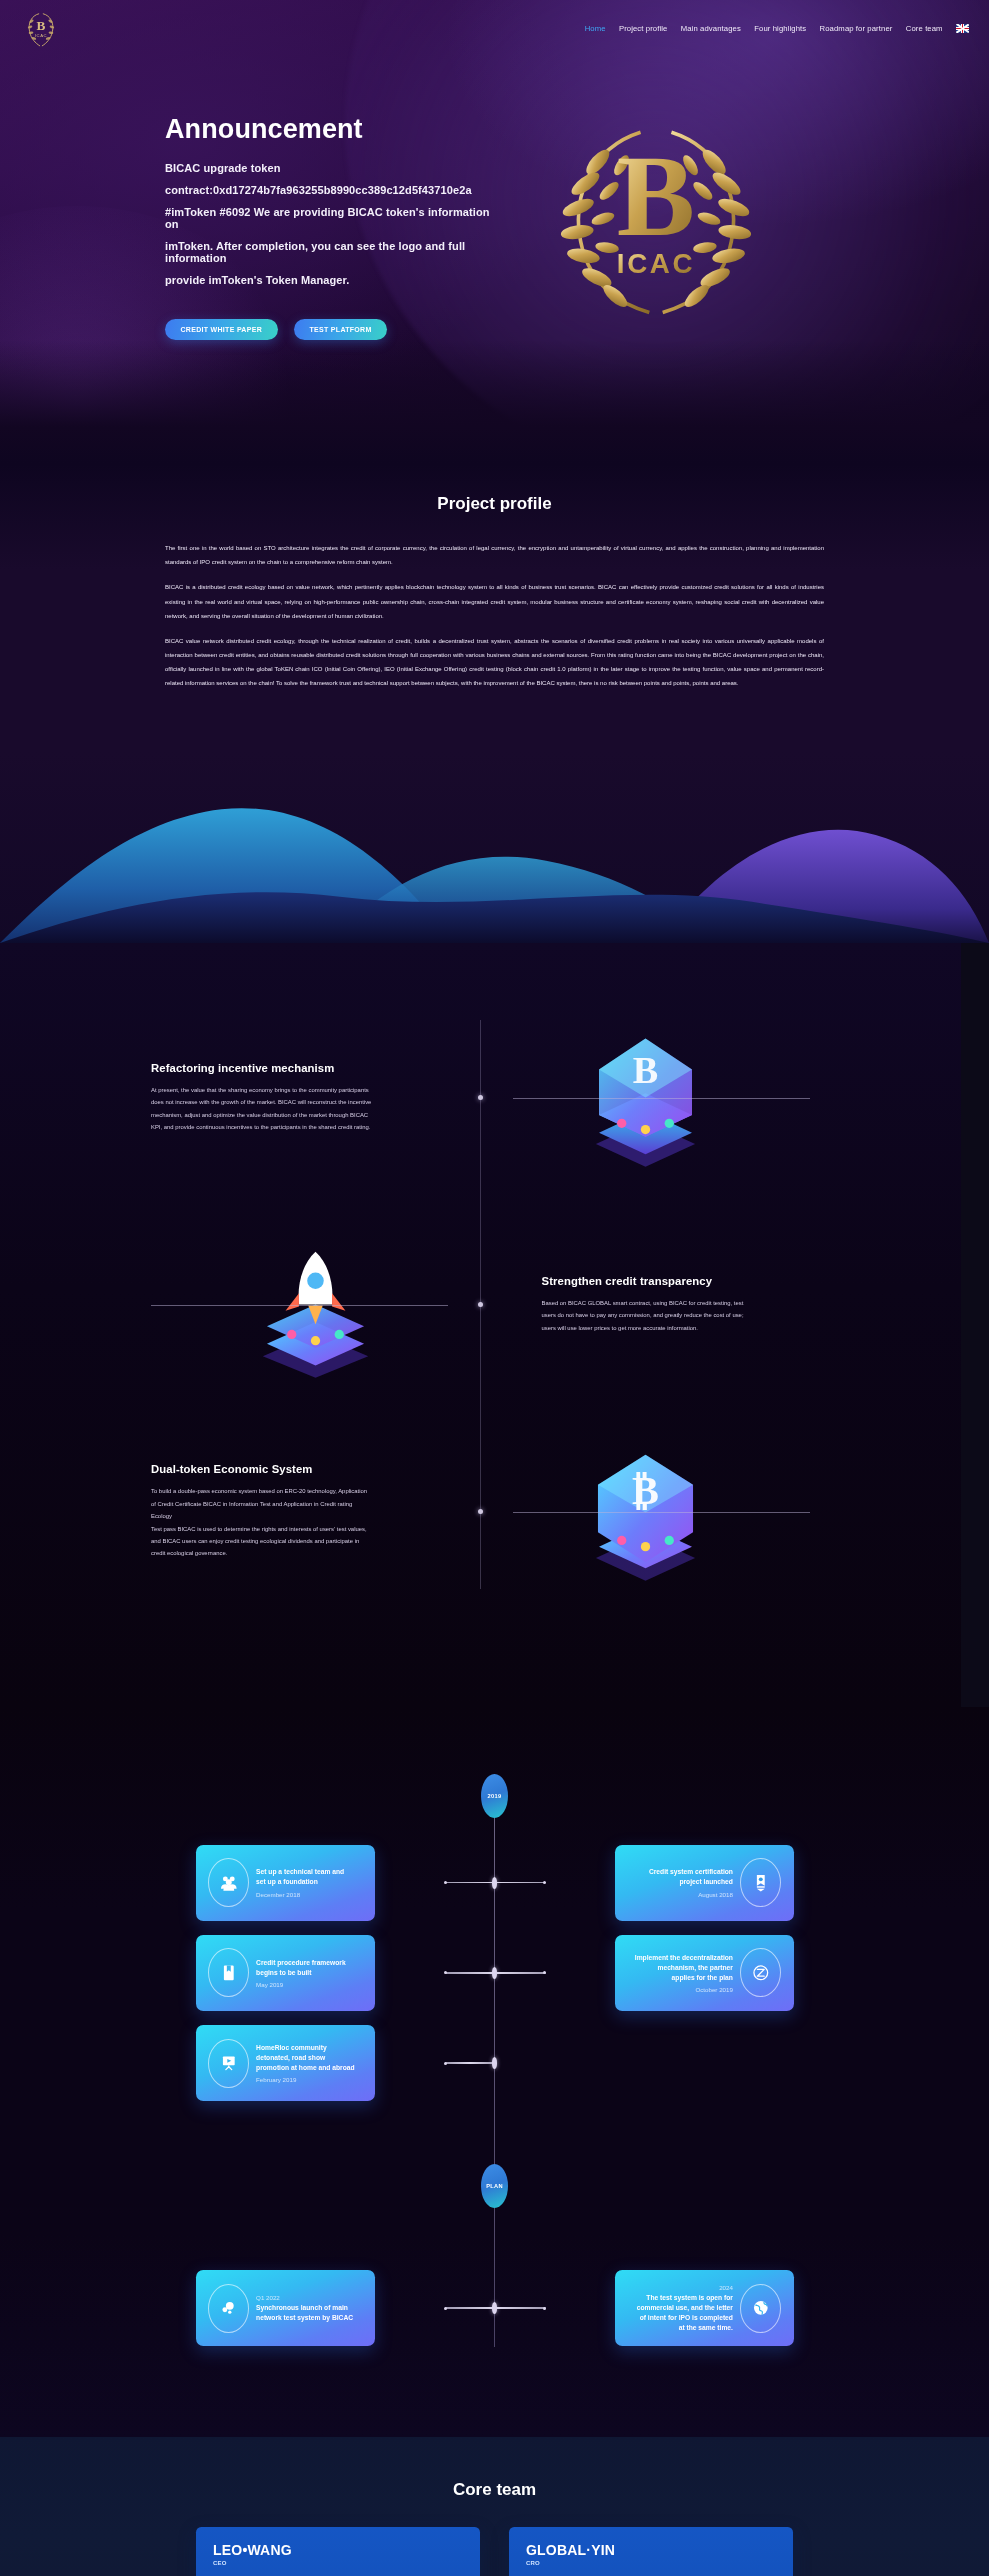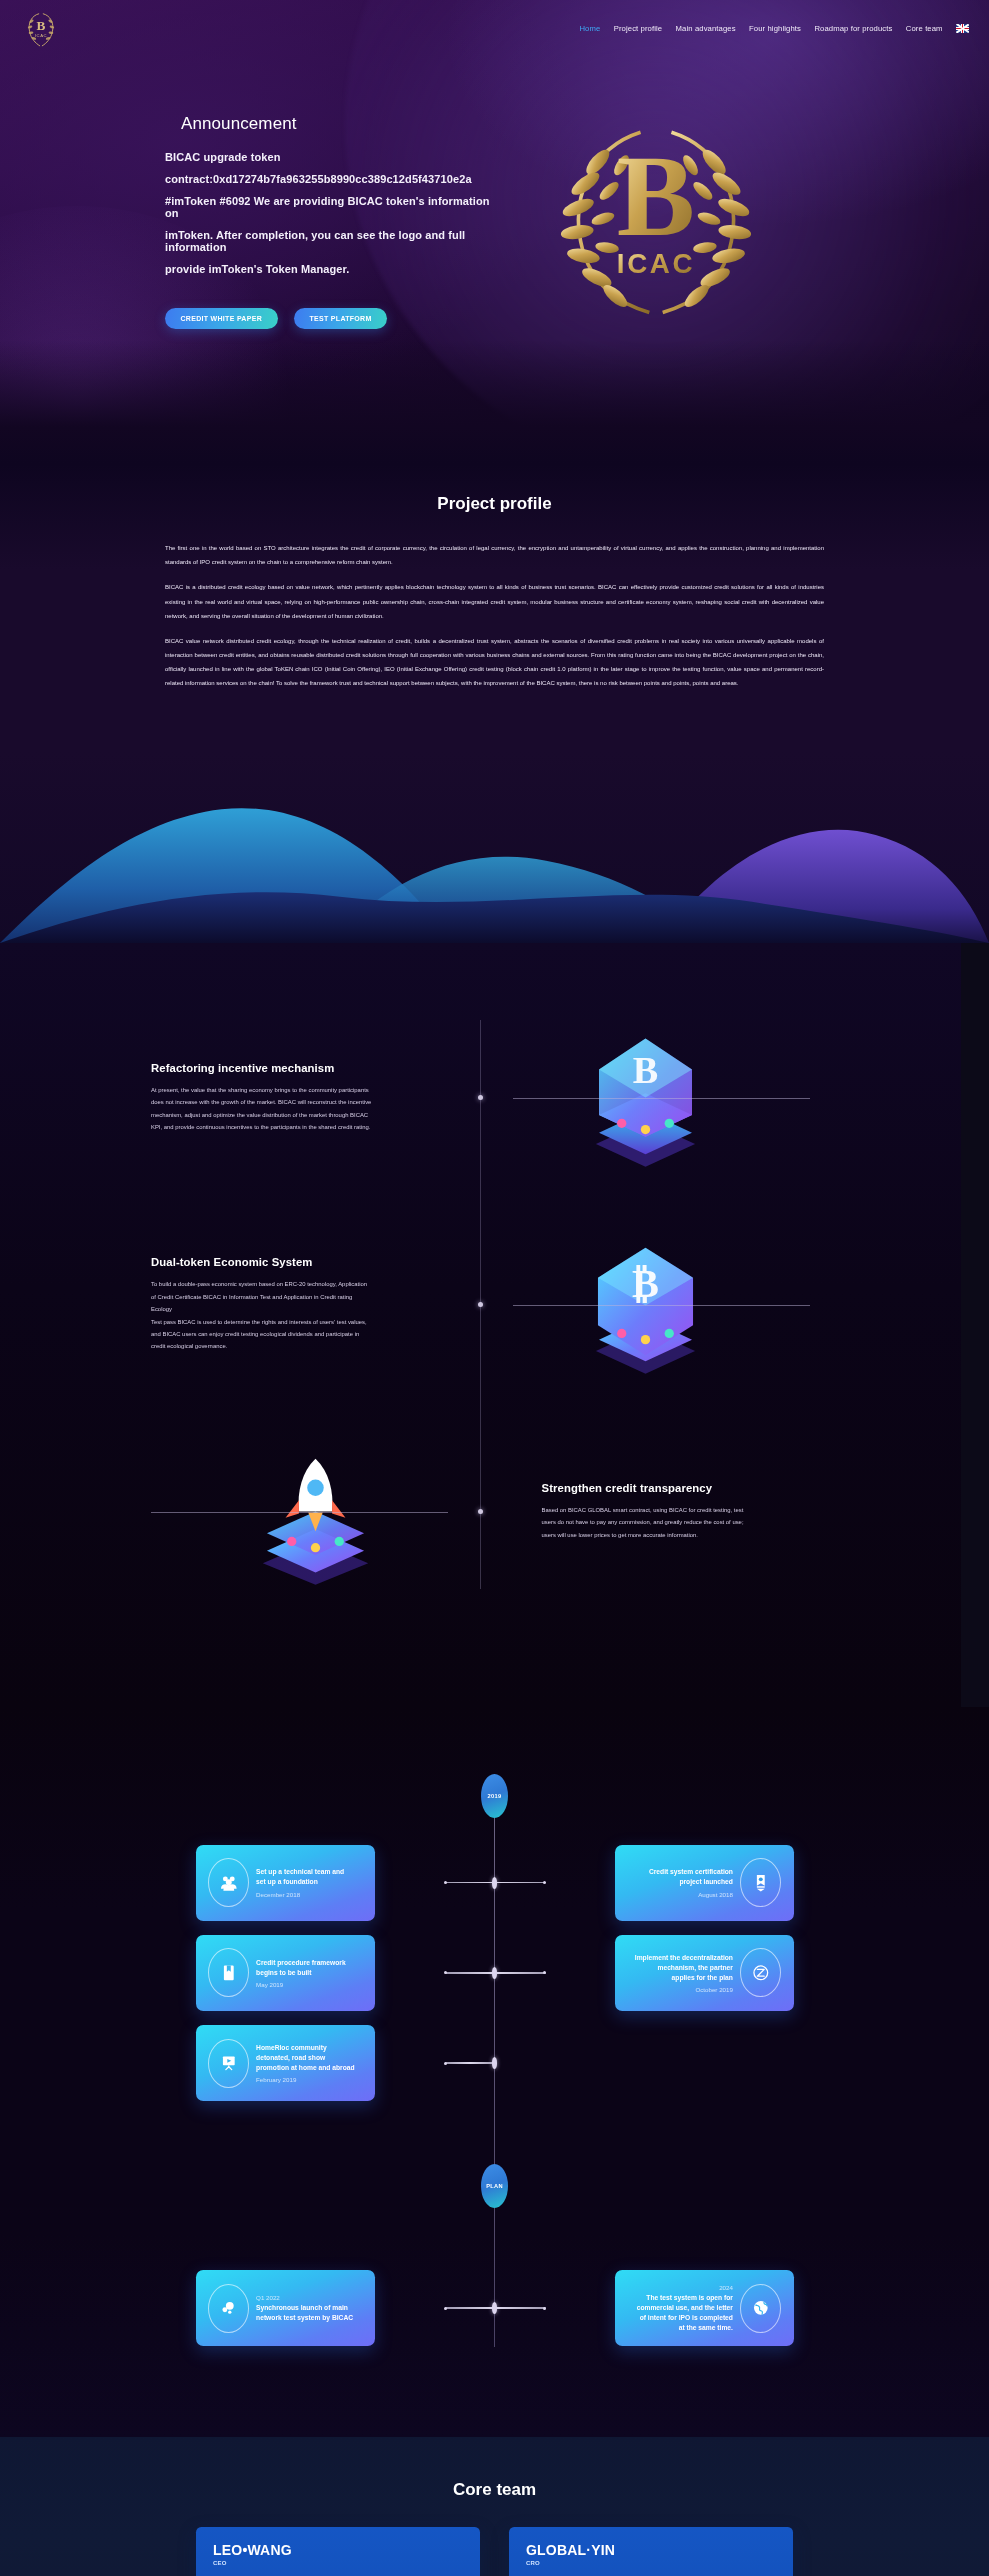--- a/index.html
+++ b/index.html
@@ -84,23 +84,22 @@
   .flag-red-h { position:absolute; top:50%; left:0; right:0; height:1px; margin-top:-0.5px; background:#cf142b; }
 
   
   .hero-inner {
     position: relative; z-index: 20;
     width: 659px; margin: 0 auto; padding-top: 114px;
     display: flex; align-items: flex-start;
   }
   .hero-text { width: 330px; }
   .hero-title {
-    font-size: 17px; font-weight: 400; letter-spacing: 0.1px;
+    font-size: 27px; font-weight: 700; letter-spacing: 0.1px;
     margin-bottom: 17.5px;
-    margin-left: 16px;
   }
   .hero-line {
     font-size: 11px; line-height: 1.05; color: #f4f0fb;
     margin-bottom: 10.8px; font-weight: 600; letter-spacing: 0.1px;
   }
   .hero-buttons { display: flex; gap: 16.5px; margin-top: 32px; }
   .btn {
     border: none; cursor: pointer; color: #fff;
     padding: 7.2px 15.5px; border-radius: 12.4px;
     font-size: 7px; font-weight: 600; letter-spacing: 0.3px;
@@ -290,21 +289,21 @@
           <text x="40" y="46" text-anchor="middle" font-family="Liberation Serif, serif" font-size="28" font-weight="700" fill="#d9bc82">B</text>
           <text x="40" y="62" text-anchor="middle" font-family="Liberation Sans, sans-serif" font-size="9" letter-spacing="1" fill="#d9bc82">ICAC</text>
         </svg>
       </div>
 
       <div class="nav-links">
         <a class="nav-link active">Home</a>
         <a class="nav-link">Project profile</a>
         <a class="nav-link">Main advantages</a>
         <a class="nav-link">Four highlights</a>
-        <a class="nav-link">Roadmap for products</a>
+        <a class="nav-link">Roadmap for partner</a>
         <a class="nav-link">Core team</a>
         <div class="flag-btn">
           <span class="flag-cross-v"></span>
           <span class="flag-cross-h"></span>
           <span class="flag-red-v"></span>
           <span class="flag-red-h"></span>
         </div>
       </div>
     </nav>
 
@@ -435,51 +434,20 @@
               <circle cx="104" cy="200" r="9" fill="#ff5ea8"></circle>
               <circle cx="150" cy="212" r="9" fill="#ffd24d"></circle>
               <circle cx="196" cy="200" r="9" fill="#46e8c8"></circle>
               <text x="150" y="122" text-anchor="middle" font-family="Liberation Serif, serif" font-size="74" font-weight="700" fill="#ffffff" opacity=".92">B</text>
             </svg>
           </div>
         </div>
       </div>
 
       <div class="feat-row">
-        <div class="feat-col feat-text-left">
-          <h3 class="feat-h">Dual-token Economic System</h3>
-          <p class="feat-p" style="white-space:pre-line;">To build a double-pass economic system based on ERC-20 technology, Application of Credit Certificate BICAC in Information Test and Application in Credit rating Ecology
-Test pass BICAC is used to determine the rights and interests of users' test values, and BICAC users can enjoy credit testing ecological dividends and participate in credit ecological governance.</p>
-        </div>
-        <div class="feat-connector" style="left:55%;width:45%;"></div>
-        <div class="feat-dot"></div>
-        <div class="feat-art">
-          <div class="art-box">
-            <svg viewBox="0 0 300 300">
-              <defs>
-                <linearGradient id="cg2" x1="0" y1="0" x2="1" y2="1">
-                  <stop offset="0%" stop-color="#4ddcff"></stop>
-                    <stop offset="55%" stop-color="#6d7cfb"></stop>
-                    <stop offset="100%" stop-color="#9c4df0"></stop>
-                </linearGradient>
-              </defs>
-              <polygon points="150,196 246,240 150,284 54,240" fill="#4a2fb0" opacity=".5"></polygon>
-              <polygon points="150,176 240,218 150,260 60,218" fill="url(#cg2)"></polygon>
-              <polygon points="150,40 242,98 242,190 150,248 58,190 58,98" fill="url(#cg2)"></polygon>
-              <polygon points="150,40 242,98 150,152 58,98" fill="#7ef0ff" opacity=".4"></polygon>
-              <circle cx="104" cy="206" r="9" fill="#ff5ea8"></circle>
-              <circle cx="150" cy="218" r="9" fill="#ffd24d"></circle>
-              <circle cx="196" cy="206" r="9" fill="#46e8c8"></circle>
-              <text x="150" y="136" text-anchor="middle" font-family="Liberation Serif, serif" font-size="78" font-weight="700" fill="#ffffff" opacity=".95">₿</text>
-            </svg>
-          </div>
-        </div>
-      </div>
-
-      <div class="feat-row">
         <div class="feat-art">
           <div class="art-box">
             <svg viewBox="0 0 300 300">
               <defs>
                 <linearGradient id="rg1" x1="0" y1="0" x2="1" y2="1">
                   <stop offset="0%" stop-color="#49dcff"></stop>
                     <stop offset="55%" stop-color="#6a7cfb"></stop>
                     <stop offset="100%" stop-color="#9b49ef"></stop>
                 </linearGradient>
               </defs>
@@ -497,20 +465,51 @@
             </svg>
           </div>
         </div>
         <div class="feat-dot"></div>
         <div class="feat-connector" style="left:0;width:45%;"></div>
         <div class="feat-col feat-text-right">
           <h3 class="feat-h">Strengthen credit transparency</h3>
           <p class="feat-p">Based on BICAC GLOBAL smart contract, using BICAC for credit testing, test users do not have to pay any commission, and greatly reduce the cost of use; users will use lower prices to get more accurate information.</p>
         </div>
       </div>
+
+      <div class="feat-row">
+        <div class="feat-col feat-text-left">
+          <h3 class="feat-h">Dual-token Economic System</h3>
+          <p class="feat-p" style="white-space:pre-line;">To build a double-pass economic system based on ERC-20 technology, Application of Credit Certificate BICAC in Information Test and Application in Credit rating Ecology
+Test pass BICAC is used to determine the rights and interests of users' test values, and BICAC users can enjoy credit testing ecological dividends and participate in credit ecological governance.</p>
+        </div>
+        <div class="feat-connector" style="left:55%;width:45%;"></div>
+        <div class="feat-dot"></div>
+        <div class="feat-art">
+          <div class="art-box">
+            <svg viewBox="0 0 300 300">
+              <defs>
+                <linearGradient id="cg2" x1="0" y1="0" x2="1" y2="1">
+                  <stop offset="0%" stop-color="#4ddcff"></stop>
+                    <stop offset="55%" stop-color="#6d7cfb"></stop>
+                    <stop offset="100%" stop-color="#9c4df0"></stop>
+                </linearGradient>
+              </defs>
+              <polygon points="150,196 246,240 150,284 54,240" fill="#4a2fb0" opacity=".5"></polygon>
+              <polygon points="150,176 240,218 150,260 60,218" fill="url(#cg2)"></polygon>
+              <polygon points="150,40 242,98 242,190 150,248 58,190 58,98" fill="url(#cg2)"></polygon>
+              <polygon points="150,40 242,98 150,152 58,98" fill="#7ef0ff" opacity=".4"></polygon>
+              <circle cx="104" cy="206" r="9" fill="#ff5ea8"></circle>
+              <circle cx="150" cy="218" r="9" fill="#ffd24d"></circle>
+              <circle cx="196" cy="206" r="9" fill="#46e8c8"></circle>
+              <text x="150" y="136" text-anchor="middle" font-family="Liberation Serif, serif" font-size="78" font-weight="700" fill="#ffffff" opacity=".95">₿</text>
+            </svg>
+          </div>
+        </div>
+      </div>
     </div>
   </section>
 
   <section class="roadmap">
     <div class="rm-wrap">
       <div class="rm-spine"></div>
 
       <div class="rm-year">2019</div>
 
       <div class="rm-row">

